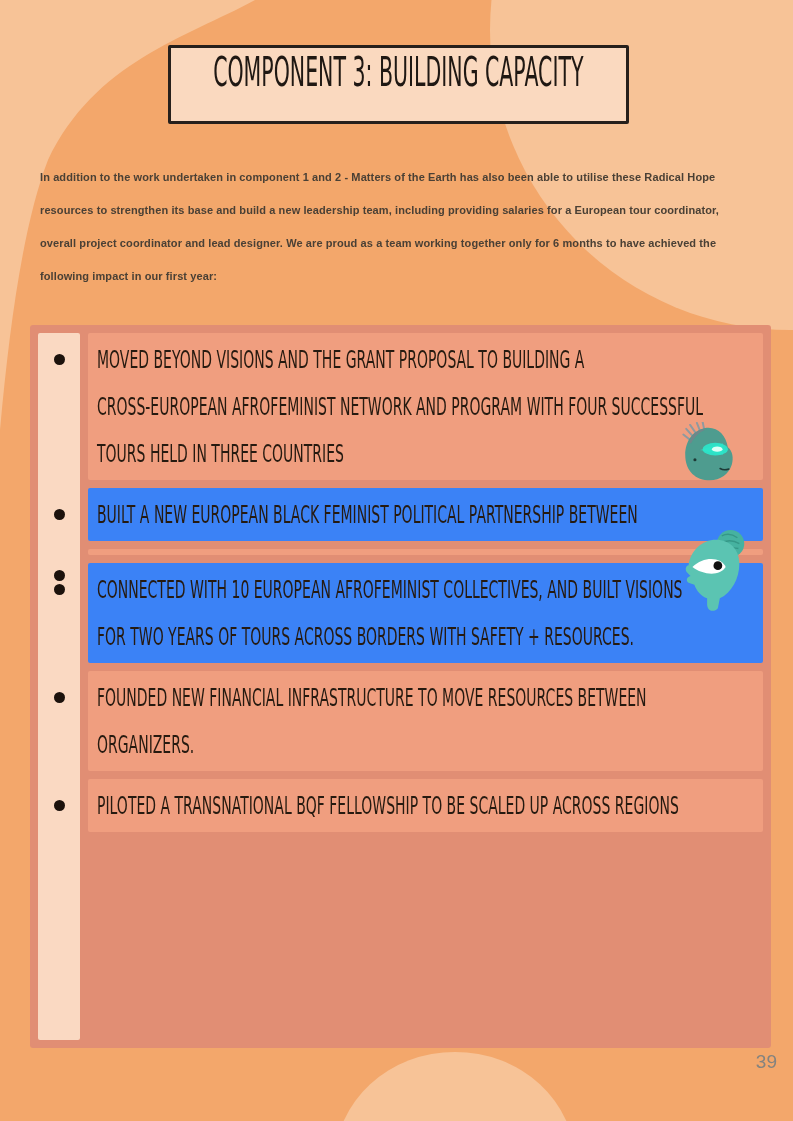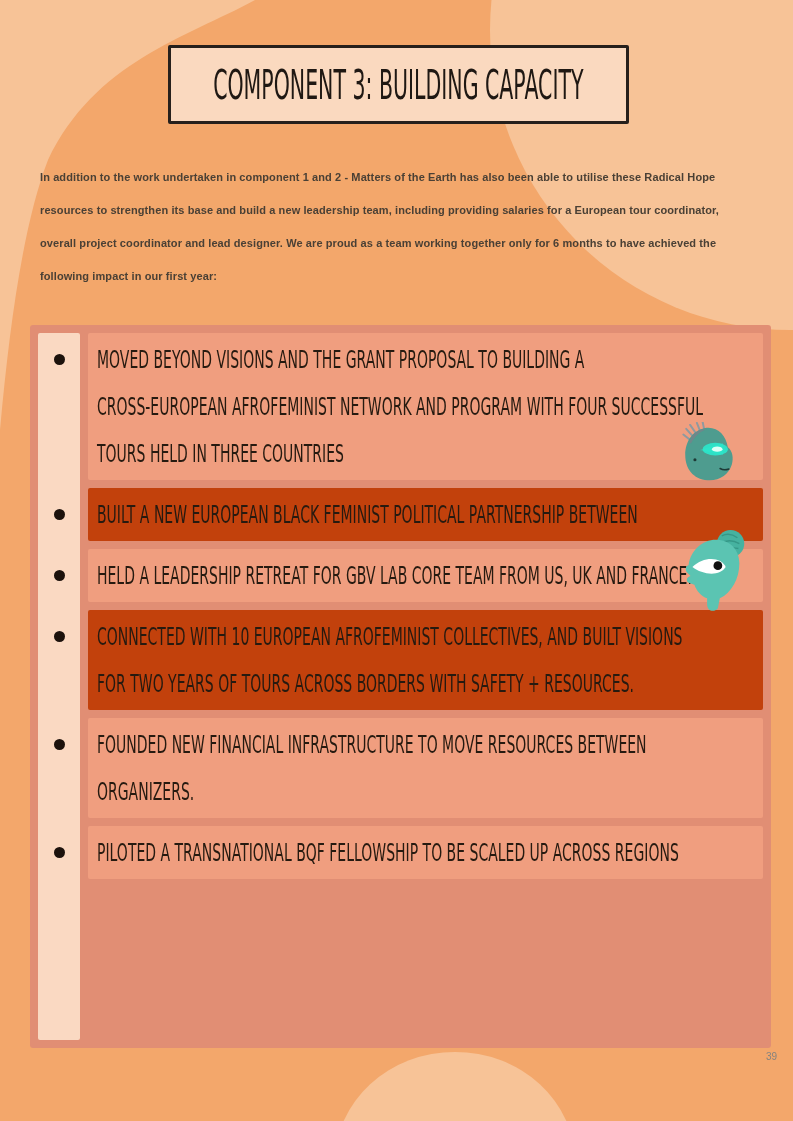--- a/index.html
+++ b/index.html
@@ -19,21 +19,21 @@
   }
   .bg-bottom{
     left:335px;top:1052px;width:240px;height:220px;
     border-radius:50%;background:#F7C397;
   }
   
   .title-box{
     position:absolute;left:168px;top:45px;width:461px;height:79px;
     background:#FAD9BF;border:3px solid #26201C;border-radius:2px;
     box-sizing:border-box;
-    display:flex;align-items:center;justify-content:center;
+    display:flex;align-items:flex-start;justify-content:center;
   }
   .hand{
     font-family:"DejaVu Sans", sans-serif;
     color:#261A10;
     white-space:nowrap;
     display:inline-block;
   }
   .title-text{
     font-size:41px;font-weight:400;letter-spacing:0px;
     transform:scaleX(0.50);transform-origin:50% 50%;
@@ -57,37 +57,37 @@
   .list-rows{
     position:absolute;left:58px;top:8px;right:8px;bottom:8px;
     display:flex;flex-direction:column;gap:8px;
   }
   .row{
     position:relative;border-radius:2px;
     padding:3px 10px 3px 9px;
     flex:0 0 auto;
   }
   .row.dark{background:#F09E7F;}
-  .row.light{background:#c2410c;}
+  .row.light{background:#3b82f6;}
   .line{height:47px;line-height:47px;white-space:nowrap;}
   .line .hand{
     font-size:25px;font-weight:400;
     transform:scaleX(0.56);transform-origin:0 50%;
   }
   .bullet-dot{
     position:absolute;left:-34px;top:21px;width:11px;height:11px;
     border-radius:50%;background:#1C120C;
   }
   .mascot{position:absolute;z-index:3;}
   .mascot-glow{right:23px;bottom:-4px;width:63px;height:62px;}
   .mascot-puff{right:13px;top:40px;width:76px;height:86px;}
   
   .page-number{
     position:absolute;right:16px;top:1051px;
-    font-size:10px;color:#84837F;
+    font-size:19px;color:#84837F;
   }
 </style>
 </head>
 <body>
 
 <div class="page">
 
   <svg class="bg-shape bg-top-left" viewBox="0 0 260 430" xmlns="http://www.w3.org/2000/svg">
     <path d="M0,430 L0,0 L255,0 C185,38 95,62 48,160 C24,222 10,320 0,430 Z" fill="#F7C397"></path>
   </svg>
@@ -135,21 +135,20 @@
       <path d="M46,16 q10,-6 20,0"></path>
       <path d="M49,23 q8,-4 16,-2"></path>
     </g>
     <path d="M14,38 C16,23 28,12 42,12 C56,12 66,22 66,36 C66,52 58,66 46,72 L44,82 C40,87 33,85 33,78 L33,72 C27,70 22,64 20,58 L14,56 C11,54 12,50 16,49 L12,45 C10,41 12,38 14,38 Z" fill="#5BC4B2"></path>
     <path d="M18,40 C30,28 48,30 52,40 C46,50 28,48 18,40 Z" fill="#FFFFFF"></path>
     <circle cx="44" cy="38.5" r="4.5" fill="#101010"></circle>
   </svg>
         </div>
         <div class="row dark">
           <span class="bullet-dot"></span>
-          <div class="line"><span class="hand">HELD A LEADERSHIP RETREAT FOR GBV LAB CORE TEAM FROM US, UK AND FRANCE.</span></div>
         </div>
         <div class="row light">
           <span class="bullet-dot"></span>
           <div class="line"><span class="hand">CONNECTED WITH 10 EUROPEAN AFROFEMINIST COLLECTIVES, AND BUILT VISIONS</span></div>
           <div class="line"><span class="hand">FOR TWO YEARS OF TOURS ACROSS BORDERS WITH SAFETY + RESOURCES.</span></div>
         </div>
         <div class="row dark">
           <span class="bullet-dot"></span>
           <div class="line"><span class="hand">FOUNDED NEW FINANCIAL INFRASTRUCTURE TO MOVE RESOURCES BETWEEN</span></div>
           <div class="line"><span class="hand">ORGANIZERS.</span></div>

